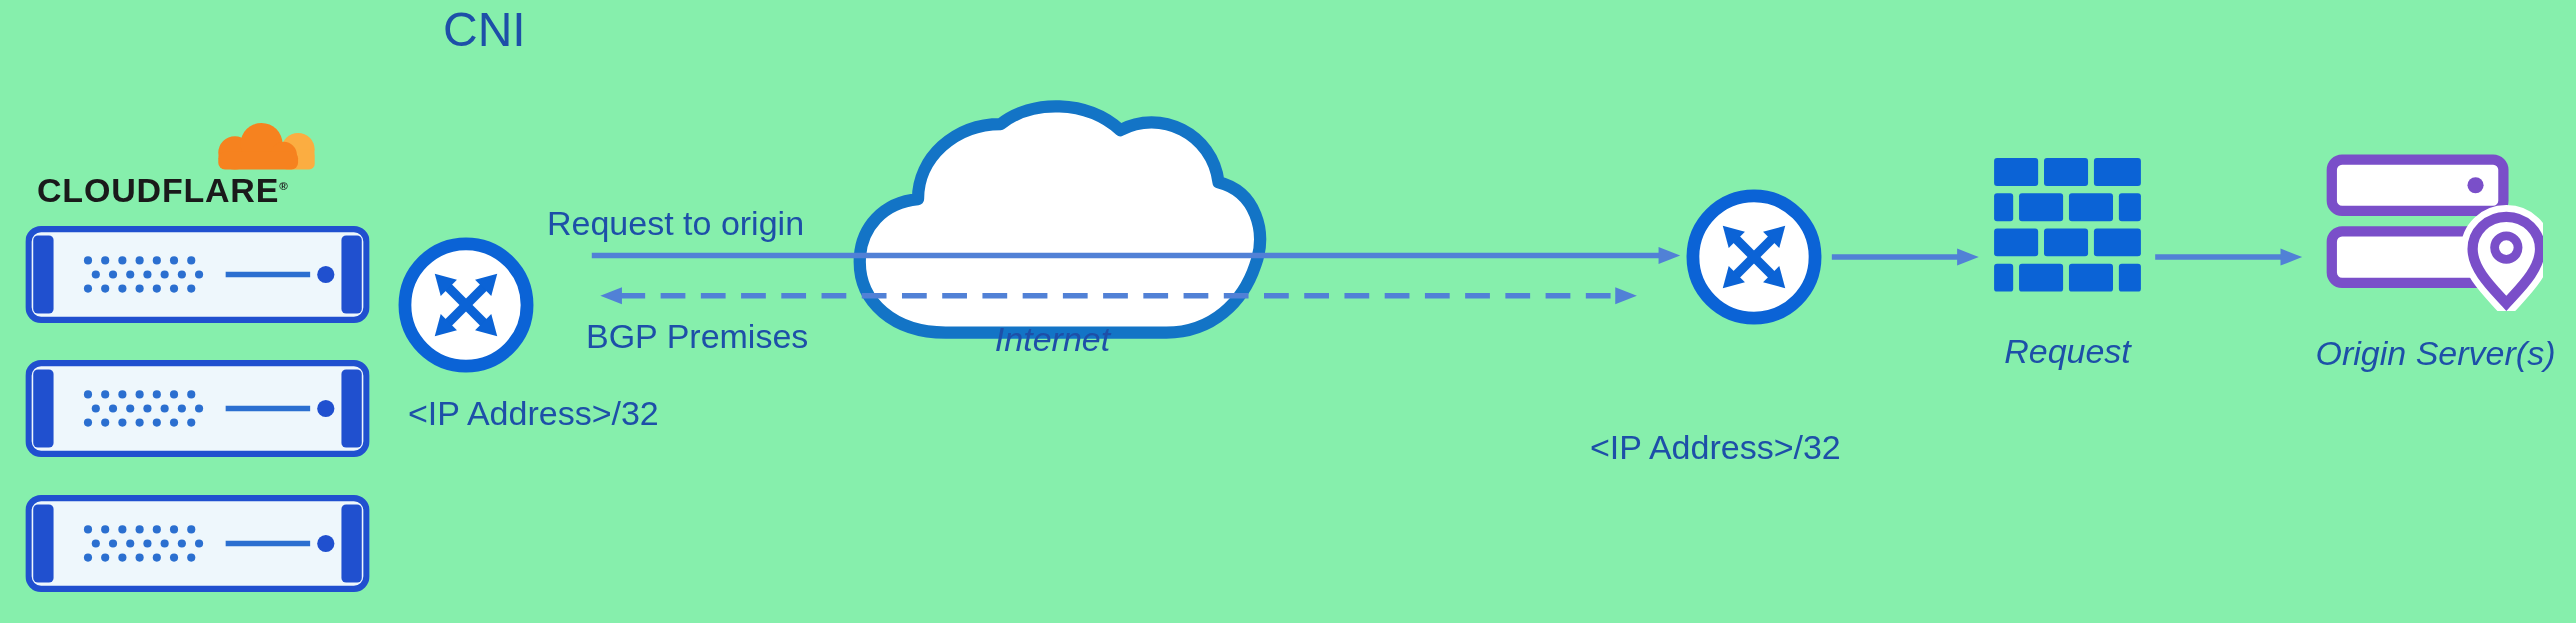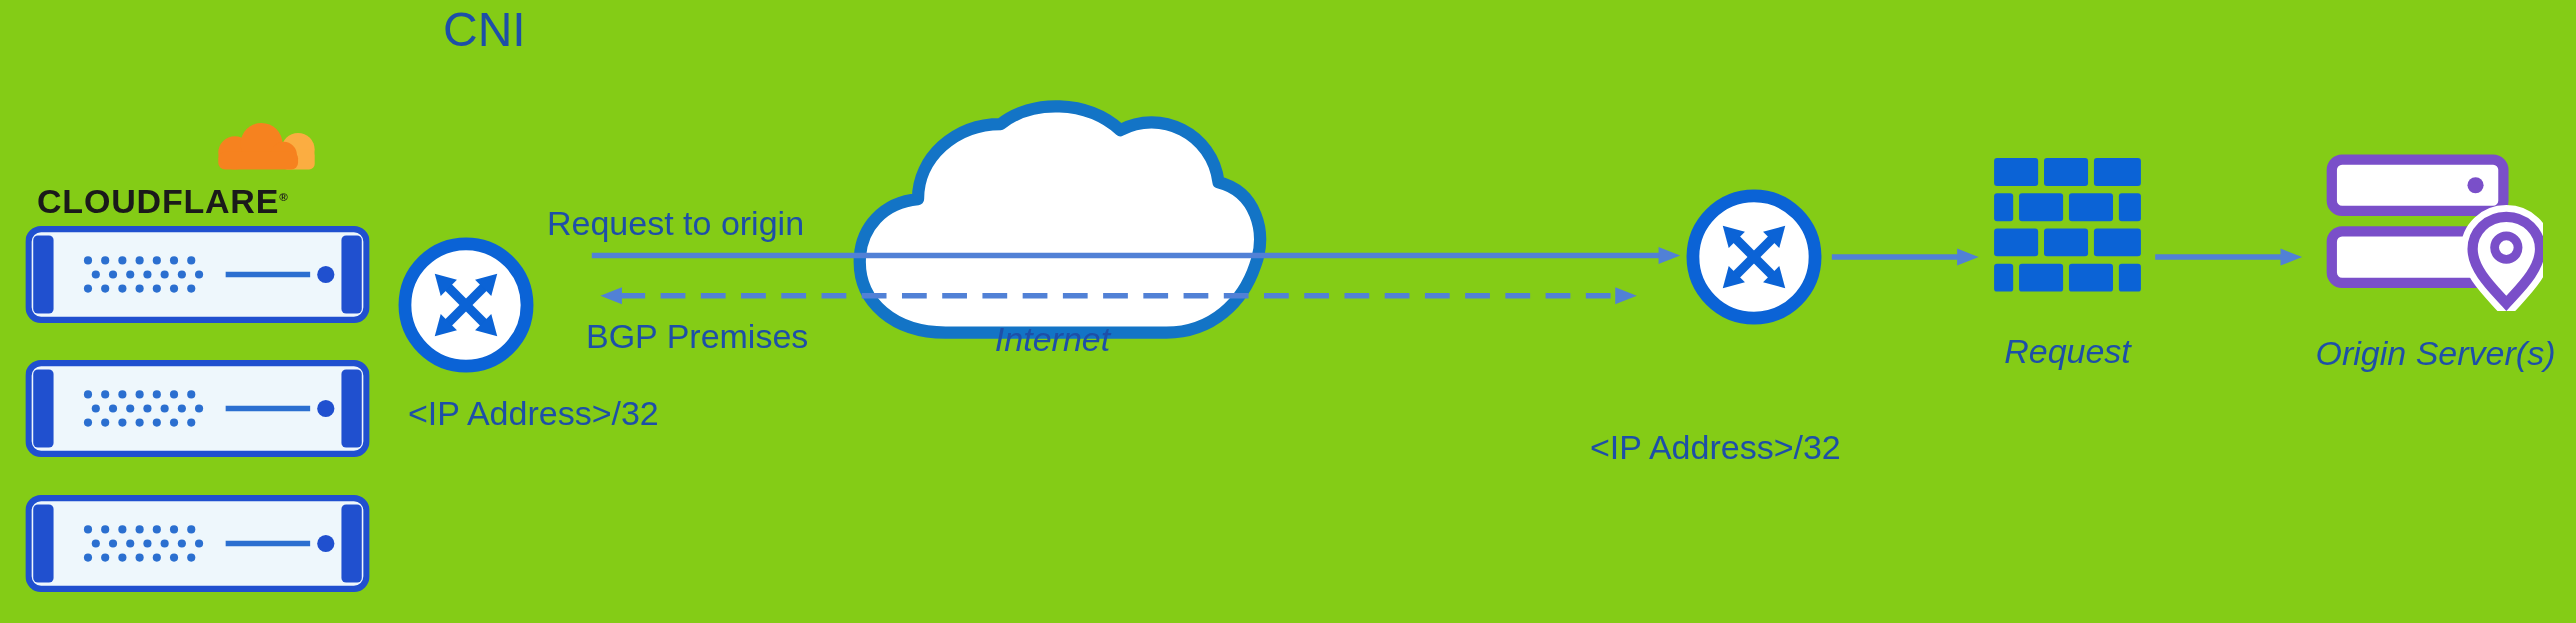--- a/index.html
+++ b/index.html
@@ -1,37 +1,37 @@
 <!DOCTYPE html>
 <html style="font-size:12.4px"><head>
 <meta charset="utf-8">
 <style>
   html,body{margin:0;padding:0;background:#ffffff;}
   #canvas{
     position:relative;
     width:2576px;height:624px;
-    background:#84cc16;
+    background:#86efac;
     font-family:"Liberation Sans", sans-serif;
     overflow:hidden;
   }
   .abs{position:absolute;}
   .lbl{
     color:#1d4fa8;
     font-size:34px;
     line-height:40px;
     white-space:nowrap;
   }
   .center{text-align:center;font-style:italic;}
   #title{
     left:443px;top:3.1px;
     font-size:48px;line-height:54px;
     font-weight:500;color:#1d4fa8;
   }
   #cf-logo-text{
-    left:37px;top:182px;
+    left:37px;top:171px;
     font-size:34px;font-weight:800;
     letter-spacing:0.8px;color:#1a1a1a;
   }
   #cf-logo-text sup{font-size:11.6px;font-weight:700;}
   svg{display:block;}
   .arrow-line{stroke:#5181d6;stroke-width:7;fill:none;}
   .arrow-head{fill:#5181d6;stroke:none;}
 </style>
 </head>
 <body>

